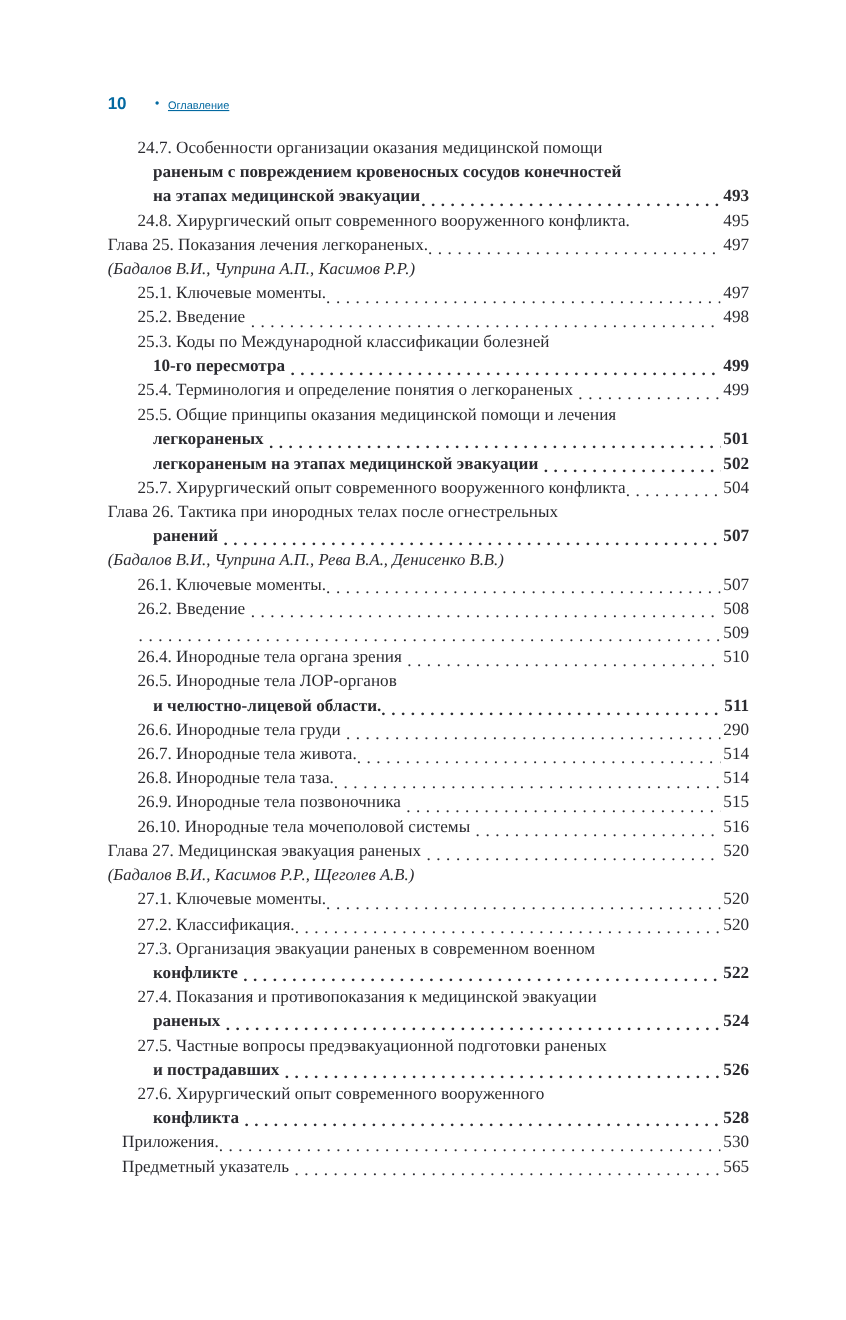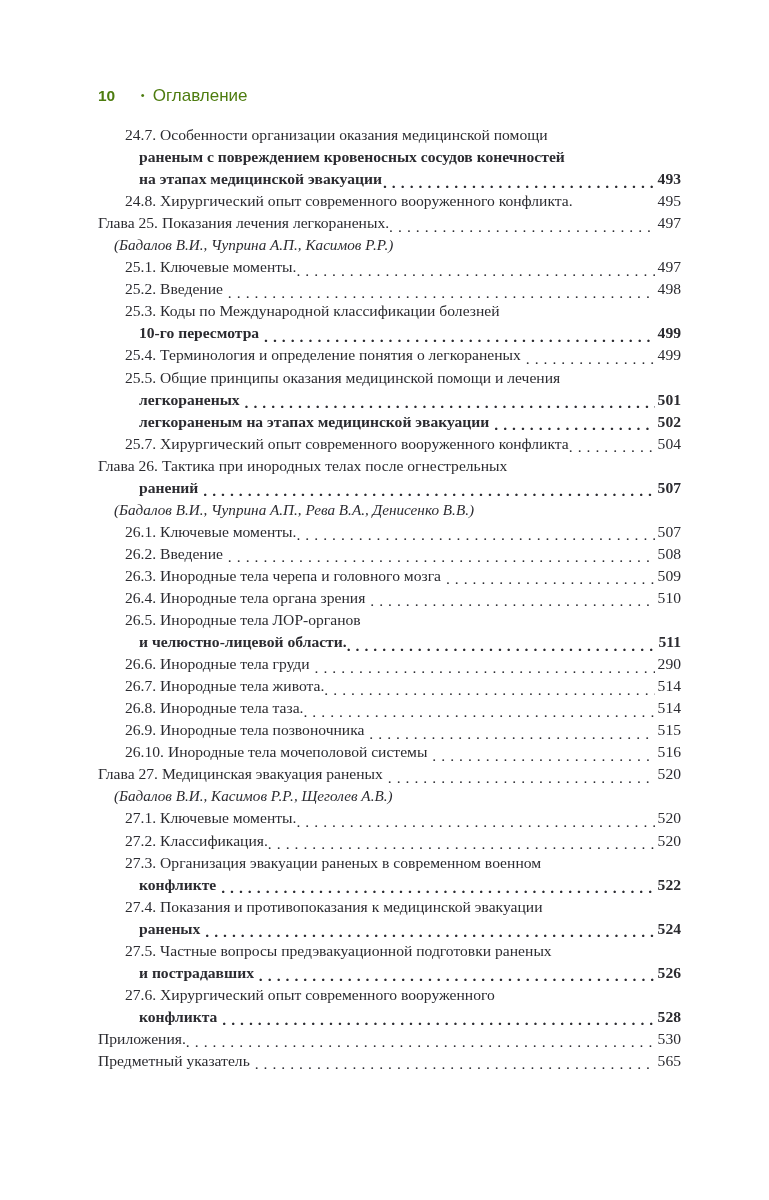--- a/index.html
+++ b/index.html
@@ -25,59 +25,60 @@
   }
 
   
   .running-head {
     position: absolute;
     left: 98px;
     top: 86px;
     display: flex;
     align-items: baseline;
     font-family: "Liberation Sans", "DejaVu Sans", sans-serif;
-    color: #4d7c0f;
+    color: #0369a1;
   }
   .running-head .folio {
     font-weight: bold;
     font-size: 15.5px;
     letter-spacing: -0.2px;
   }
   .running-head .rh-bullet {
     font-size: 11px;
     margin-left: 26px;
     margin-right: 8px;
     position: relative;
     top: -2px;
   }
   .running-head .rh-label {
-    font-size: 17px;
+    font-size: 10px;
+    text-decoration: underline;
   }
 
   
   .toc {
     position: absolute;
     left: 98px;
     top: 124px;
     width: 583px;
   }
 
   .entry {
     position: relative;
     font-size: 15.6px;
     line-height: 22.05px;
     margin: 0;
     padding: 0;
   }
 
   
   .lvl-chapter   { margin-left: 0px; }
-  .lvl-authors   { margin-left: 16px; }
+  .lvl-authors   { margin-left: 0px; }
   .lvl-section   { margin-left: 27px; }
-  .lvl-back      { margin-left: 0px; }
+  .lvl-back      { margin-left: 13px; }
 
   
   .leader-line {
     display: flex;
     align-items: flex-start;
     width: 100%;
   }
   .lvl-section > .leader-line,
   .lvl-chapter > .leader-line,
   .lvl-back    > .leader-line {
@@ -247,21 +248,20 @@
       </div>
       <div class="entry lvl-section">
         <div class="leader-line">
           <span class="txt">26.2. Введение </span>
           <span class="dots"></span>
           <span class="pageno">508</span>
         </div>
       </div>
       <div class="entry lvl-section">
         <div class="leader-line">
-          <span class="txt">26.3. Инородные тела черепа и головного мозга </span>
           <span class="dots"></span>
           <span class="pageno">509</span>
         </div>
       </div>
       <div class="entry lvl-section">
         <div class="leader-line">
           <span class="txt">26.4. Инородные тела органа зрения </span>
           <span class="dots"></span>
           <span class="pageno">510</span>
         </div>

